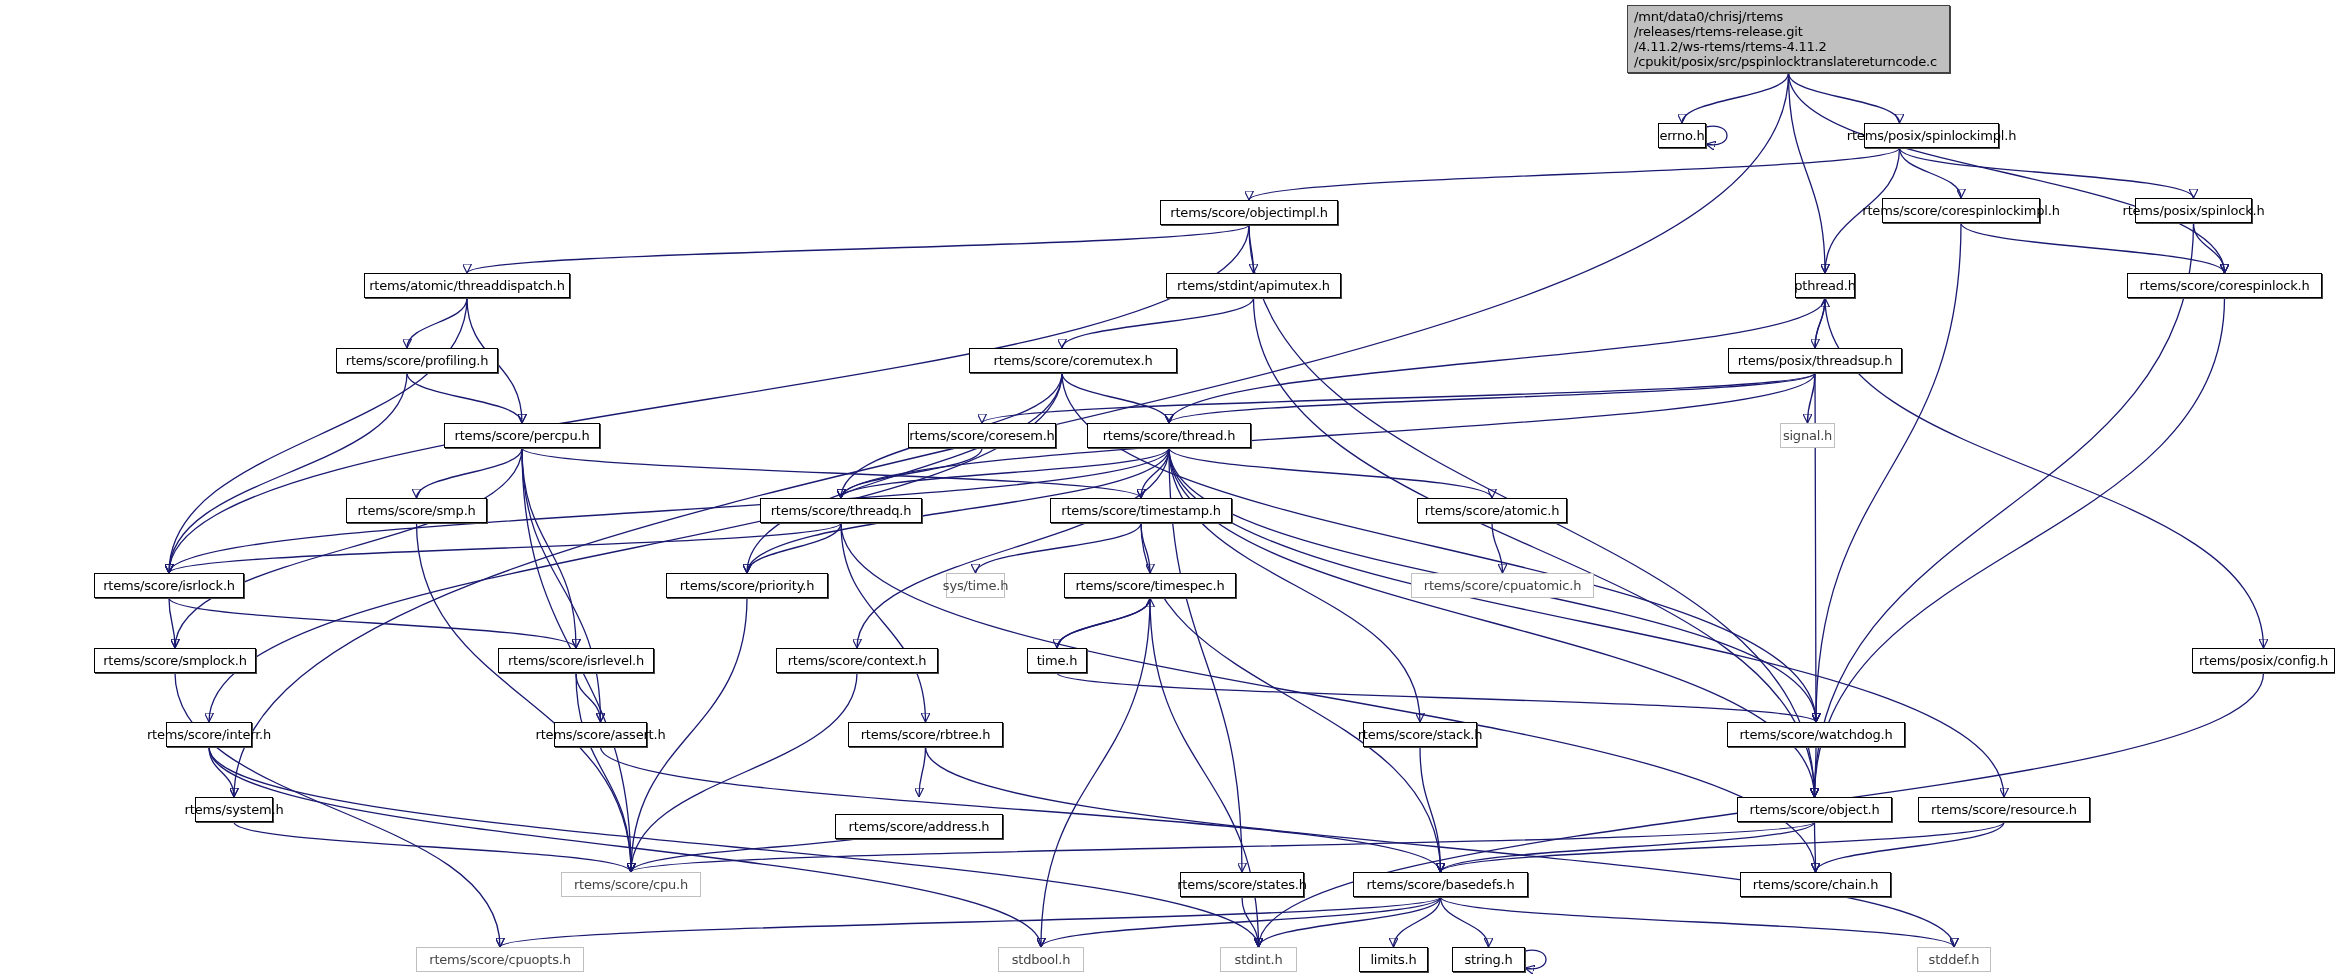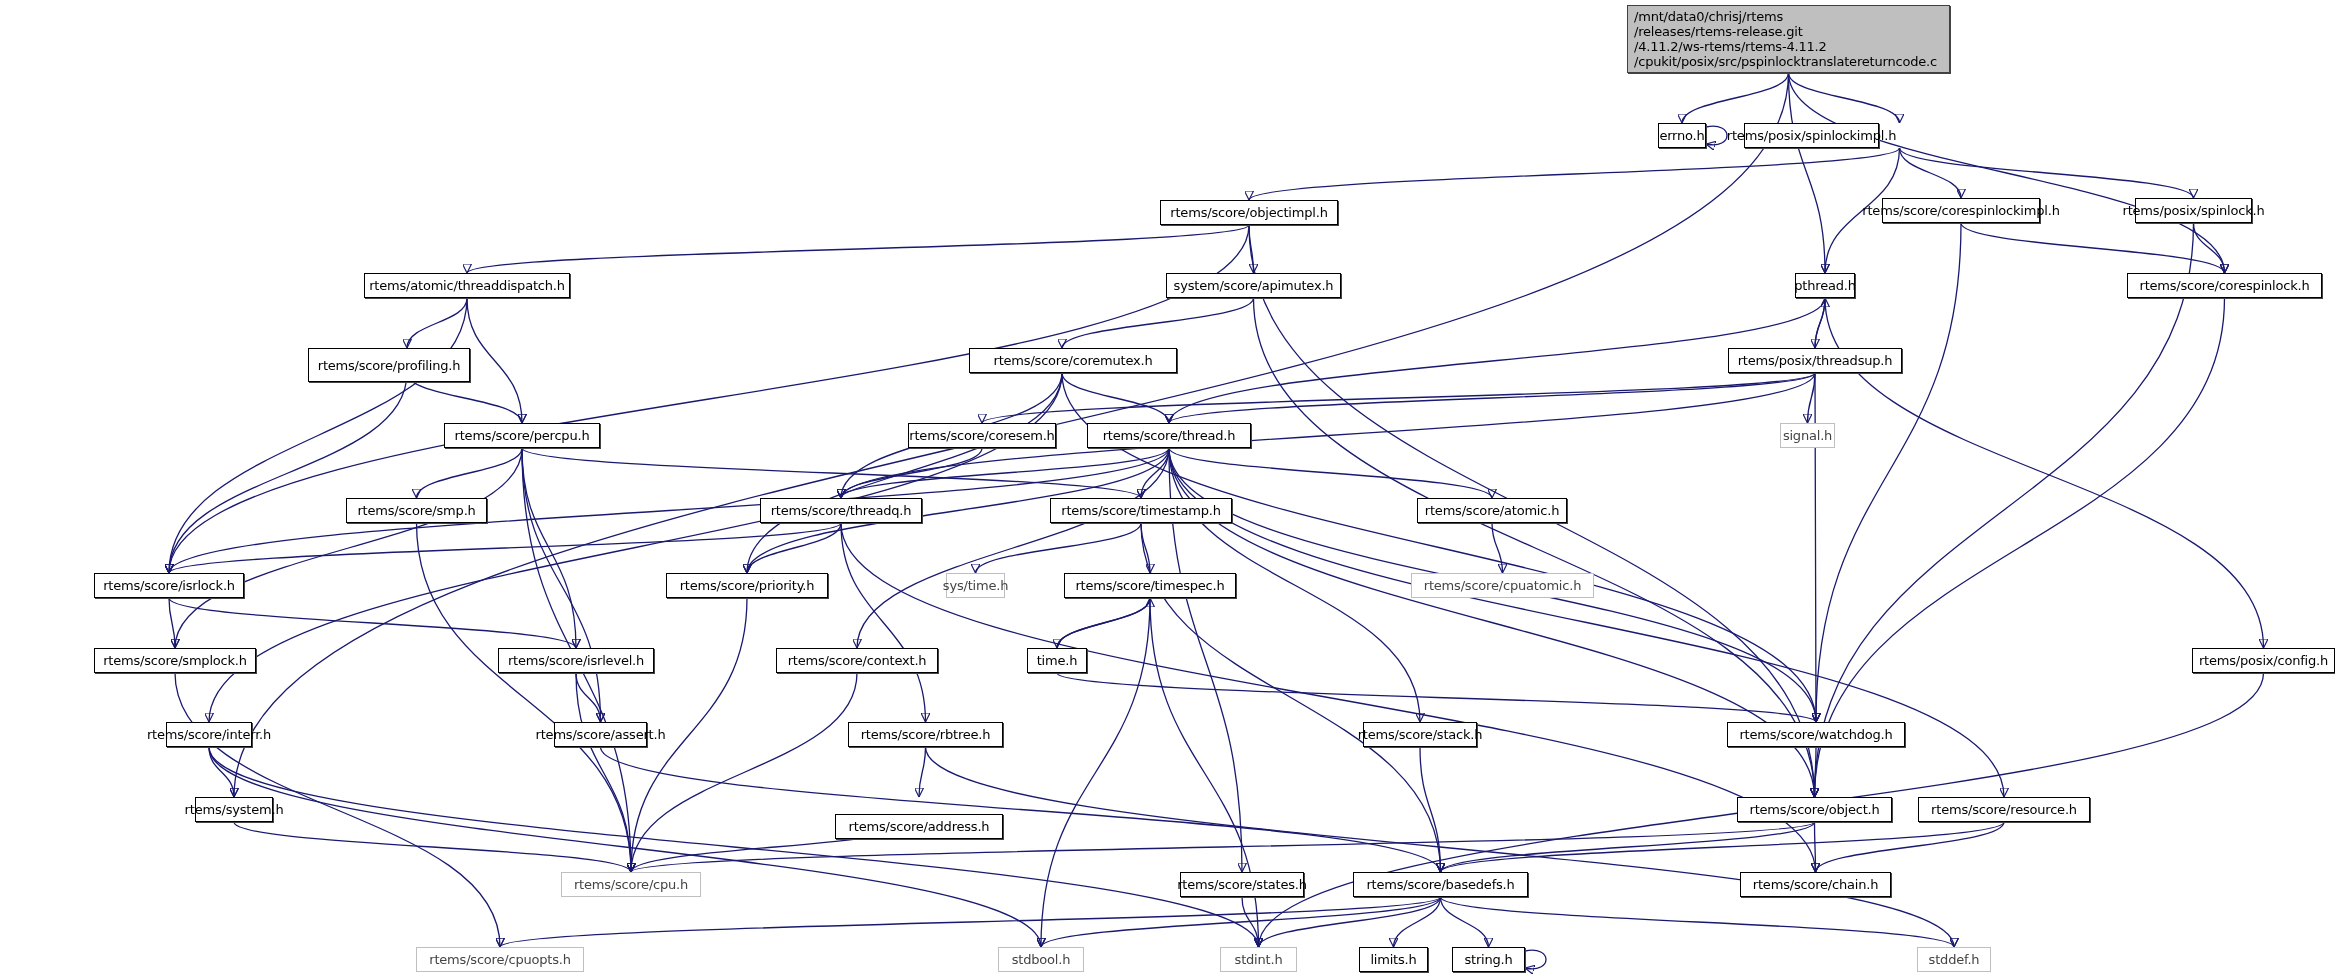--- a/index.html
+++ b/index.html
@@ -127,29 +127,29 @@
       <path marker-end="url(#arrow)" d="M1440.5,897 C1440.5,922 1954,922 1954,947"></path>
       <path marker-end="url(#arrow)" d="M1525,951 C1553,945 1553,974 1525,968"></path>
     </svg>
 
   <div class="node root" id="node-root" style="left: 1627px; top: 5px; width: 323px; height: 68px;">/mnt/data0/chrisj/rtems
 /releases/rtems-release.git
 /4.11.2/ws-rtems/rtems-4.11.2
 /cpukit/posix/src/pspinlocktranslatereturncode.c</div>
   <div id="nodes-layer">
       <div class="node" style="left: 1658px; top: 123px; width: 48px; height: 25px;">errno.h</div>
-      <div class="node" style="left: 1744px; top: 123px; width: 135px; height: 25px;">rtems/posix/spinlockimpl.h</div>
+      <div class="node" style="left: 1864px; top: 123px; width: 135px; height: 25px;">rtems/posix/spinlockimpl.h</div>
       <div class="node" style="left: 1160px; top: 200px; width: 178px; height: 25px;">rtems/score/objectimpl.h</div>
       <div class="node" style="left: 1882px; top: 198px; width: 158px; height: 25px;">rtems/score/corespinlockimpl.h</div>
       <div class="node" style="left: 2135px; top: 198px; width: 117px; height: 25px;">rtems/posix/spinlock.h</div>
       <div class="node" style="left: 364px; top: 273px; width: 206px; height: 25px;">rtems/atomic/threaddispatch.h</div>
-      <div class="node" style="left: 1166px; top: 273px; width: 175px; height: 25px;">system/score/apimutex.h</div>
+      <div class="node" style="left: 1166px; top: 273px; width: 175px; height: 25px;">rtems/stdint/apimutex.h</div>
       <div class="node" style="left: 1795px; top: 273px; width: 60px; height: 25px;">pthread.h</div>
       <div class="node" style="left: 2127px; top: 273px; width: 195px; height: 25px;">rtems/score/corespinlock.h</div>
-      <div class="node" style="left: 308px; top: 348px; width: 162px; height: 34px;">rtems/score/profiling.h</div>
+      <div class="node" style="left: 336px; top: 348px; width: 162px; height: 25px;">rtems/score/profiling.h</div>
       <div class="node" style="left: 969px; top: 348px; width: 208px; height: 25px;">rtems/score/coremutex.h</div>
       <div class="node" style="left: 1728px; top: 348px; width: 174px; height: 25px;">rtems/posix/threadsup.h</div>
       <div class="node" style="left: 444px; top: 423px; width: 156px; height: 25px;">rtems/score/percpu.h</div>
       <div class="node" style="left: 908px; top: 423px; width: 148px; height: 25px;">rtems/score/coresem.h</div>
       <div class="node" style="left: 1087px; top: 423px; width: 164px; height: 25px;">rtems/score/thread.h</div>
       <div class="node ext" style="left: 1780px; top: 423px; width: 55px; height: 25px;">signal.h</div>
       <div class="node" style="left: 346px; top: 498px; width: 141px; height: 25px;">rtems/score/smp.h</div>
       <div class="node" style="left: 760px; top: 498px; width: 162px; height: 25px;">rtems/score/threadq.h</div>
       <div class="node" style="left: 1050px; top: 498px; width: 182px; height: 25px;">rtems/score/timestamp.h</div>
       <div class="node" style="left: 1417px; top: 498px; width: 150px; height: 25px;">rtems/score/atomic.h</div>

